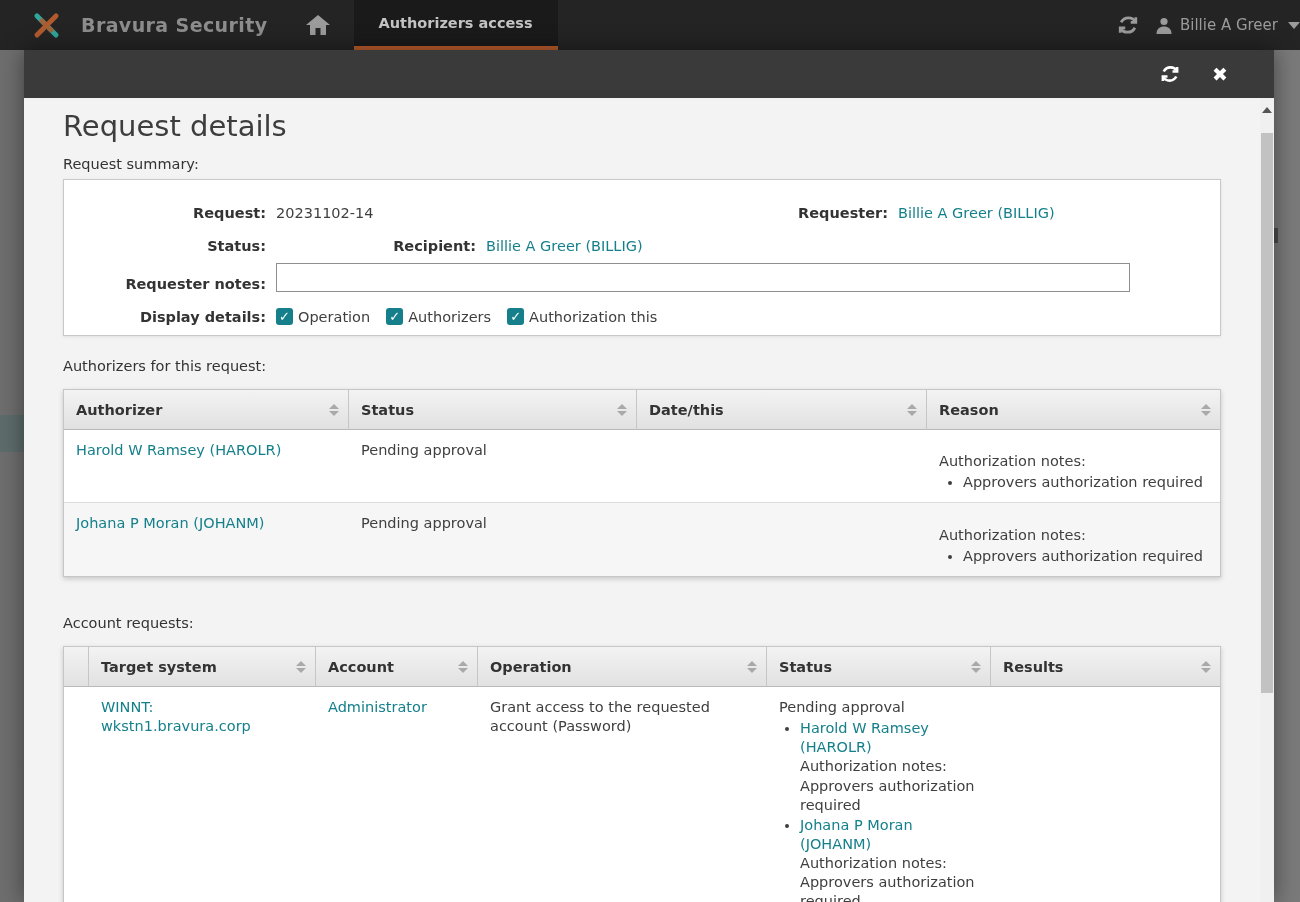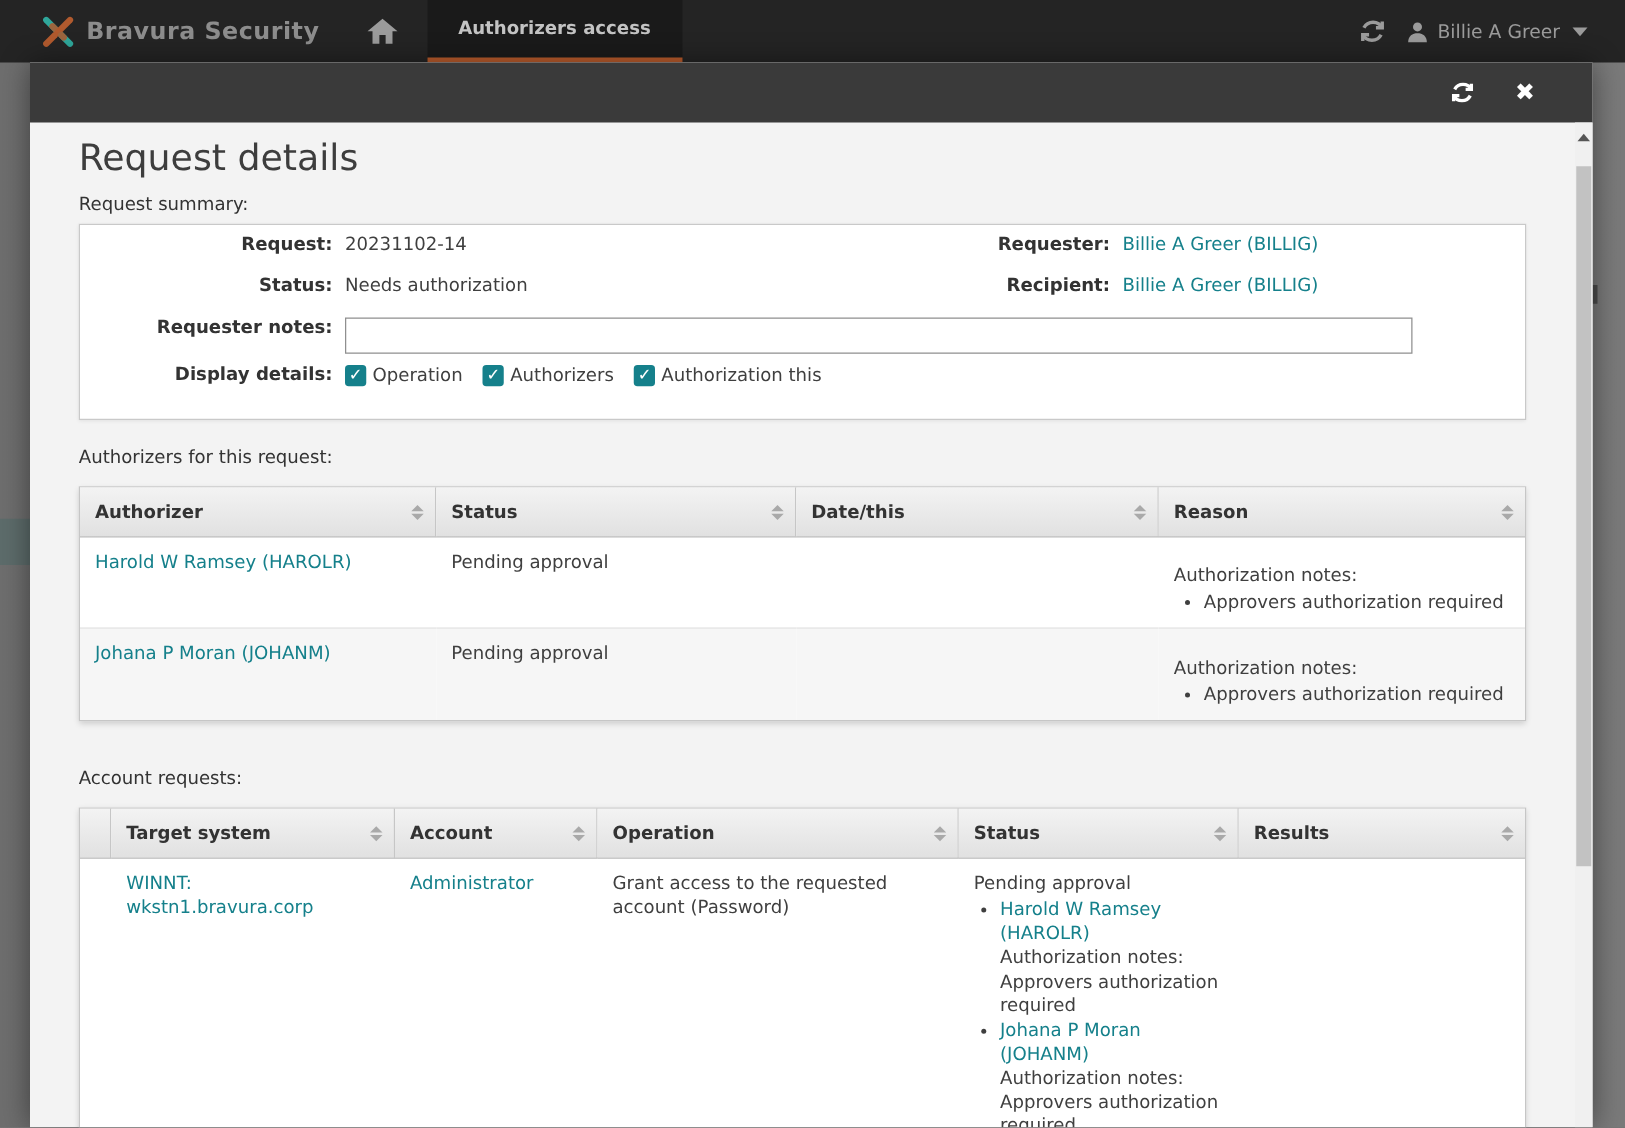--- a/index.html
+++ b/index.html
@@ -4,46 +4,46 @@
 <style>
   * { margin:0; padding:0; box-sizing:border-box; }
   html,body { background:#4a4a4a; }
   .screen {
     position:relative; width:1300px; height:902px; overflow:hidden;
     font-family:"DejaVu Sans","Liberation Sans",sans-serif;
     background:linear-gradient(90deg,#6e6e6e,#7a7a7a);
   }
   
   .topbar { position:absolute; top:0; left:0; right:0; height:50px; background:#242424; display:flex; align-items:stretch; z-index:5; }
-  .brand { display:flex; align-items:center; gap:9px; padding-left:33px; }
+  .brand { display:flex; align-items:center; gap:21px; padding-left:33px; }
   .brand-text { color:#8d8d8d; font-size:19px; font-weight:bold; letter-spacing:.4px; }
   .home-btn { width:72px; display:flex; align-items:center; justify-content:center; margin-left:14px; cursor:pointer; }
   .nav-tab { display:flex; align-items:center; padding:0 25px; background:#1a1a1a; border-bottom:4px solid #bb5c2c; color:#c3c3c3; font-weight:bold; font-size:14.5px; cursor:pointer; }
-  .topbar-right { margin-left:auto; display:flex; gap:16px; padding-right:30px; }
+  .topbar-right { margin-left:auto; display:flex; gap:16px; }
   .nav-refresh { color:#9b9b9b; display:flex; align-items:center; cursor:pointer; }
   .user-menu { display:flex; align-items:center; gap:7px; color:#9b9b9b; font-size:15px; cursor:pointer; }
   .caret-down { width:0; height:0; border-left:6px solid transparent; border-right:6px solid transparent; border-top:7px solid #9b9b9b; margin-left:3px; }
   
   .bg-accent { position:absolute; left:0; top:415px; width:25px; height:37px; background:#5d6c6b; }
   .bg-notch  { position:absolute; left:1274px; top:228px; width:4px; height:15px; background:#4b4b4b; }
   
   .modal { position:absolute; left:24px; top:50px; width:1250px; bottom:0; background:#f3f3f3; box-shadow:0 0 22px rgba(0,0,0,.45); z-index:10; }
   .modal-header { height:48px; background:#3a3a3a; display:flex; align-items:center; justify-content:flex-end; gap:32px; padding-right:46px; }
   .mh-icon { color:#fff; display:flex; align-items:center; cursor:pointer; }
   .mh-close { color:#fff; font-size:19px; font-weight:bold; line-height:1; cursor:pointer; }
   .modal-body { position:absolute; top:48px; left:0; right:14px; bottom:0; overflow:hidden; padding:10px 39px 0 39px; }
   
   .scrollbar { position:absolute; top:48px; right:0; width:14px; bottom:0; background:#f0f0f0; }
   .sb-arrow { width:0; height:0; border-left:5px solid transparent; border-right:5px solid transparent; border-bottom:6px solid #555; margin:9px auto 0; }
   .sb-thumb { position:absolute; top:35px; left:1px; width:12px; height:560px; background:#c2c2c2; }
   
   .page-title { font-size:29px; font-weight:normal; color:#3d3d3d; line-height:36px; margin-bottom:12px; }
   .section-label { font-size:14.5px; color:#333; }
   .summary-box { background:#fff; border:1px solid #c9c9c9; margin-top:7px; padding:8px 12px 10px; box-shadow:0 1px 3px rgba(0,0,0,.08); }
-  .srow { display:flex; align-items:flex-start; min-height:33px; font-size:14.5px; color:#3f3f3f; }
+  .srow { display:flex; align-items:flex-end; min-height:33px; font-size:14.5px; color:#3f3f3f; }
   .sl1 { width:190px; text-align:right; font-weight:bold; color:#333; flex:none; }
   .sv1 { margin-left:10px; flex:1; }
   .sl2 { width:210px; text-align:right; font-weight:bold; color:#333; flex:none; }
   .sv2 { margin-left:10px; width:310px; flex:none; }
   a.tlink { color:#15808b; text-decoration:none; cursor:pointer; }
   .notes-input { margin-left:10px; width:854px; height:29px; border:1px solid #8f8f8f; background:#fff; font-size:14px; padding:0 6px; font-family:inherit; }
   .cb-group { display:flex; align-items:center; gap:16px; margin-left:10px; }
   .cb-item { display:flex; align-items:center; gap:5px; }
   .checkbox { width:17px; height:17px; background:#15808b; border-radius:3px; color:#fff; font-size:13px; line-height:17px; text-align:center; font-weight:bold; cursor:pointer; }
   
@@ -143,21 +143,20 @@
 
       <div class="summary-box">
         <div class="srow">
           <span class="sl1">Request:</span>
           <span class="sv1">20231102-14</span>
           <span class="sl2">Requester:</span>
           <span class="sv2"><a class="tlink">Billie A Greer (BILLIG)</a></span>
         </div>
         <div class="srow">
           <span class="sl1">Status:</span>
-          <span class="sv1">Needs authorization</span>
           <span class="sl2">Recipient:</span>
           <span class="sv2"><a class="tlink">Billie A Greer (BILLIG)</a></span>
         </div>
         <div class="srow" style="min-height:38px;">
           <span class="sl1">Requester notes:</span>
           <input class="notes-input" type="text" value="" style="">
         </div>
         <div class="srow">
           <span class="sl1">Display details:</span>
           <span class="cb-group">

